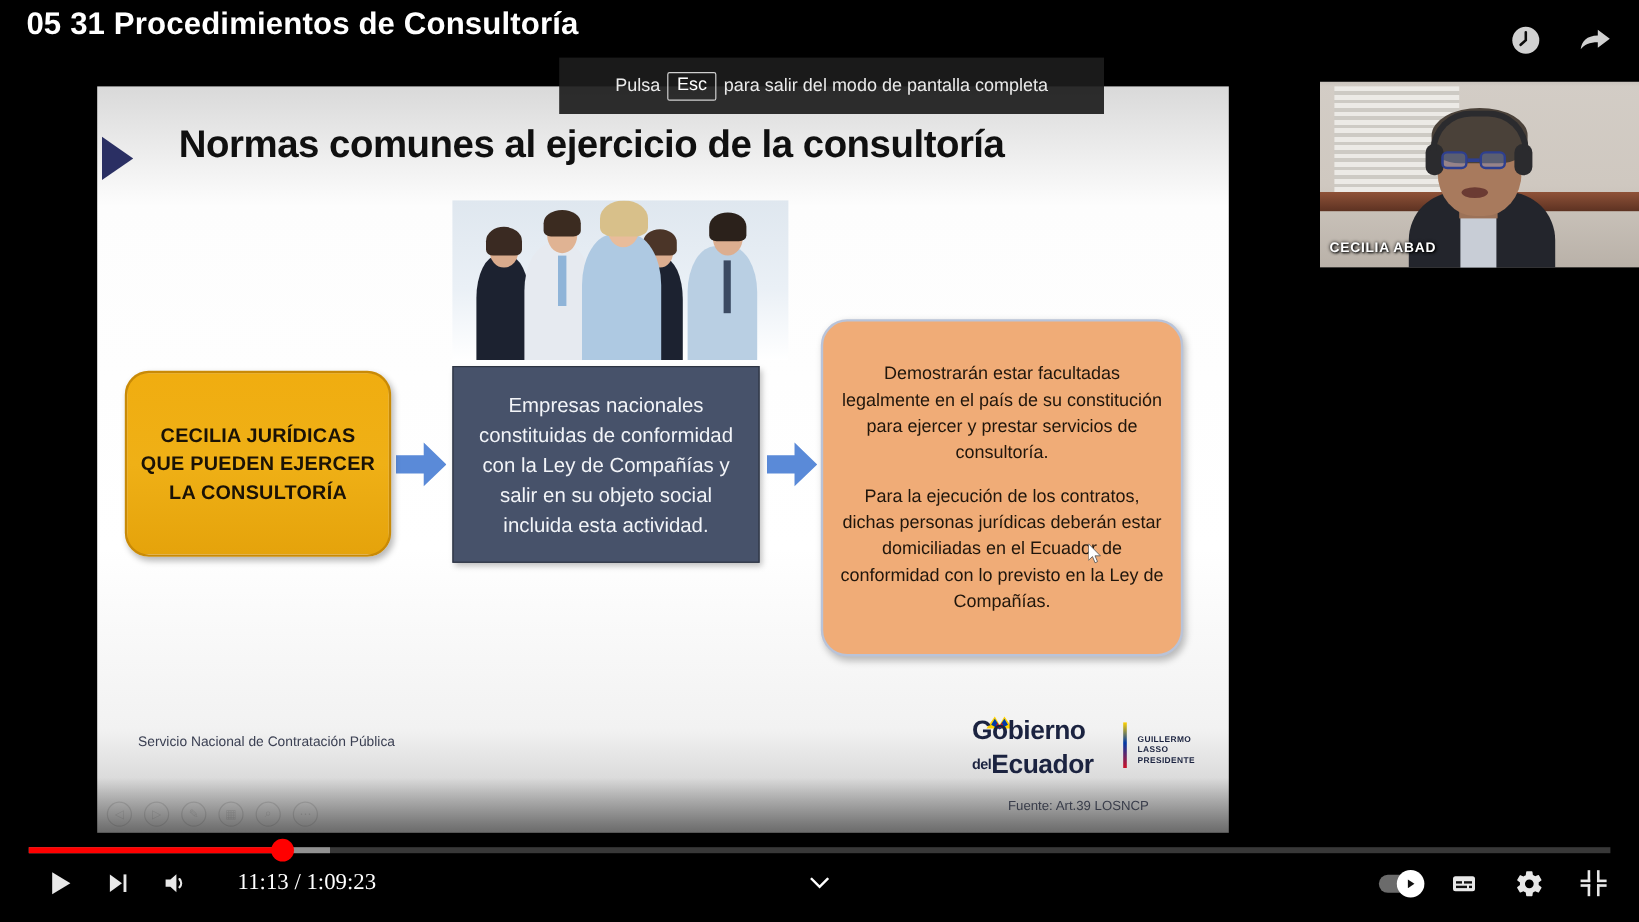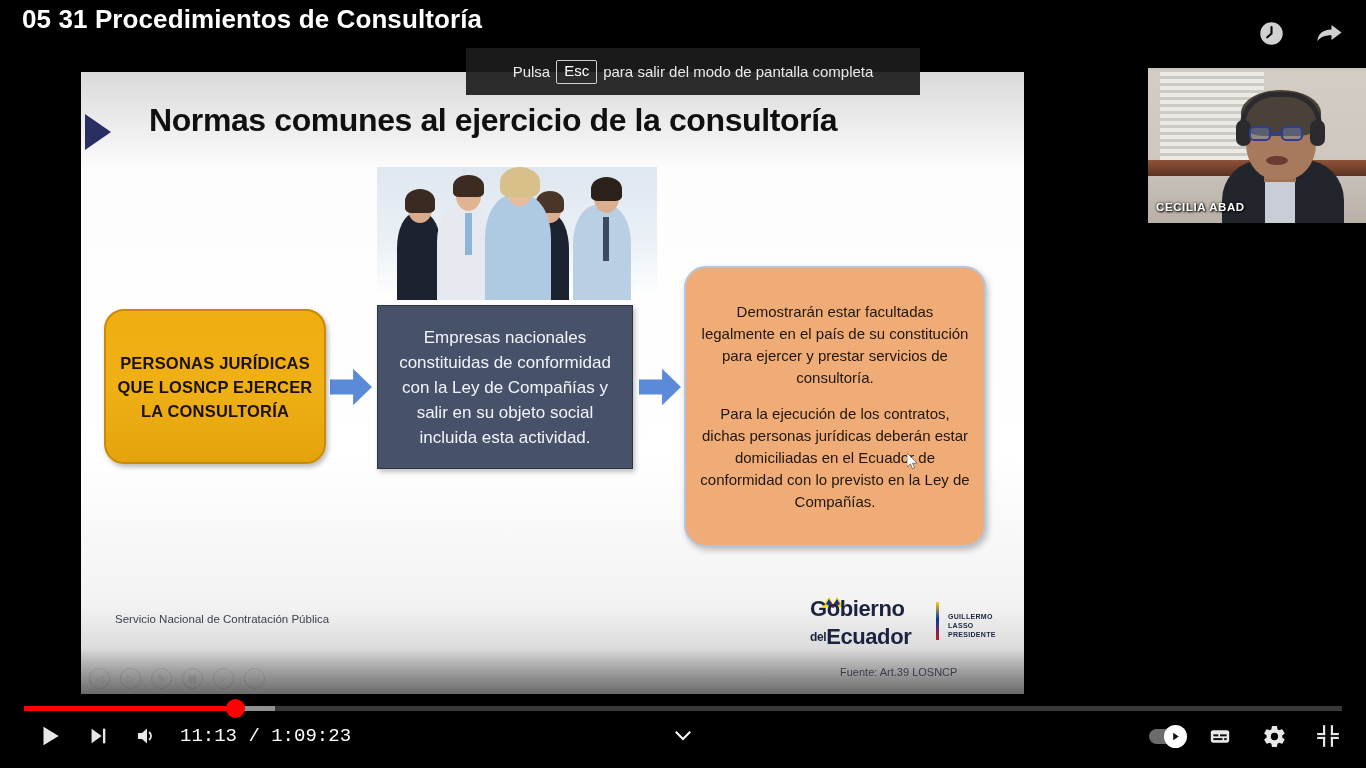--- a/index.html
+++ b/index.html
@@ -154,21 +154,21 @@
   .ppt-btn {
     width: 21px; height: 21px; border-radius: 50%;
     border: 1.5px solid #222; display: flex;
     align-items: center; justify-content: center;
     font-size: 10px; color: #222;
   }
 
   
   .webcam {
     position: absolute; right: 0; top: 68px;
-    width: 218px; height: 155px; background: #1a1a1a;
+    width: 266px; height: 155px; background: #1a1a1a;
     overflow: hidden; z-index: 30;
   }
   .wc-wall { position: absolute; inset: 0; background: linear-gradient(to bottom,#d3cdc6 0%,#cfc8c0 55%,#b9b1a8 100%); }
   .wc-blind { position: absolute; left: 12px; top: 4px; width: 104px; height: 92px;
               background: repeating-linear-gradient(to bottom,#eceae6 0px,#eceae6 4px,#cdcac4 4px,#cdcac4 7px); }
   .wc-shelf { position: absolute; left: 0; top: 92px; width: 266px; height: 16px;
               background: linear-gradient(to bottom,#8f5238,#5d3222); }
   .wc-body { position: absolute; left: 74px; top: 92px; width: 122px; height: 70px;
              background: #23252c; border-radius: 40px 40px 0 0; }
   .wc-shirt { position: absolute; left: 117px; top: 110px; width: 30px; height: 52px; background: #c8cdd6; }
@@ -217,22 +217,22 @@
   }
   .ctrl-right {
     position: absolute; right: 14px; bottom: 8px; height: 48px;
     display: flex; align-items: center; gap: 6px; z-index: 56;
   }
   .cbtn {
     width: 48px; height: 48px; display: flex;
     align-items: center; justify-content: center; cursor: pointer;
   }
   .time-display {
-    color: #ffffff; font-size: 19px; margin-left: 10px;
-    font-family: Liberation Mono, monospace; white-space: nowrap;
+    color: #ffffff; font-size: 19px; margin-left: 28px;
+    font-family: Liberation Serif, serif; white-space: nowrap;
   }
   .chevron-center {
     position: absolute; left: 50%; transform: translateX(-50%);
     bottom: 18px; width: 30px; height: 28px;
     display: flex; align-items: center; justify-content: center;
     z-index: 56; cursor: pointer;
   }
   .autoplay-toggle {
     width: 34px; height: 15px; border-radius: 8px;
     background: #6b6b6b; position: relative; cursor: pointer;
@@ -269,21 +269,21 @@
       <div style="position:absolute;left:88px;top:46px;width:7px;height:42px;background:#8fb4d8;"></div>
       <div class="ppl" style="left:108px;top:28px;width:66px;height:106px;background:#aec9e2;"></div>
       <div class="head" style="left:129px;top:6px;width:27px;height:33px;background:#e8bc9b;"></div>
       <div class="head" style="left:123px;top:0px;width:40px;height:30px;background:#d8c08a;border-radius:50% 50% 25% 25%;"></div>
       <div style="position:absolute;left:226px;top:50px;width:6px;height:44px;background:#3b4a62;"></div>
     </div>
 
     <div class="arrow-blue arrow-1"></div>
     <div class="arrow-blue arrow-2"></div>
 
-    <div class="box box-yellow">PERSONAS JURÍDICAS QUE LOSNCP EJERCER LA CONSULTORÍA</div>
+    <div class="box box-yellow">CECILIA JURÍDICAS QUE PUEDEN EJERCER LA CONSULTORÍA</div>
     <div class="box box-navy">Empresas nacionales constituidas de conformidad con la Ley de Compañías y salir en su objeto social incluida esta actividad.</div>
 
     <div class="box box-peach" style="flex-direction:column;gap:14px;">
       <div>Demostrarán estar facultadas legalmente en el país de su constitución para ejercer y prestar servicios de consultoría.</div>
       <div>Para la ejecución de los contratos, dichas personas jurídicas deberán estar domiciliadas en el Ecuador de conformidad con lo previsto en la Ley de Compañías.</div>
     </div>
 
     <svg class="cursor-arrow" viewBox="0 0 11 17">
       <path d="M0,0 L0,14 L3.4,10.8 L5.6,16 L7.6,15 L5.5,10.2 L10,10.2 Z" fill="#ffffff" stroke="#555" stroke-width="0.7"></path>
     </svg>

